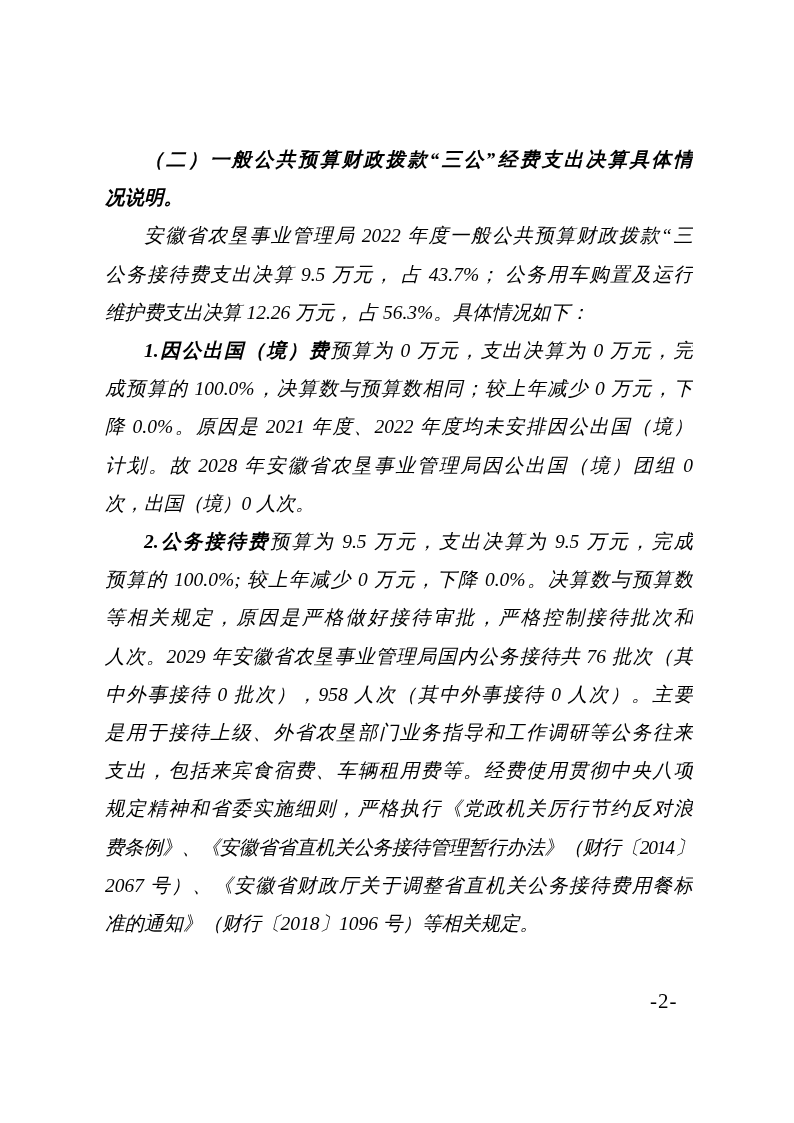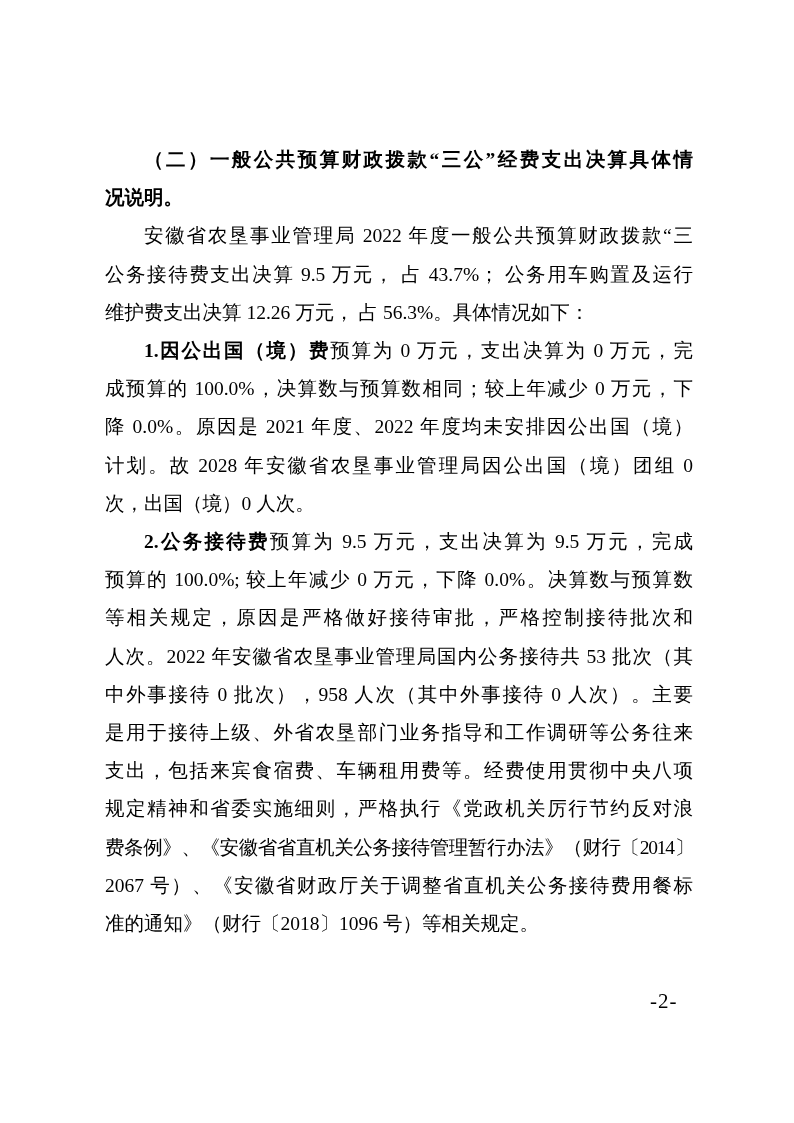--- a/index.html
+++ b/index.html
@@ -16,20 +16,21 @@
     color: #000000;
     font-family: "Liberation Serif", "DejaVu Serif", serif;
   }
   .text-block {
     position: absolute;
     left: 105px;
     top: 141px;
     width: 588px;
     font-size: 19.5px;
     line-height: 38.2px;
+    font-style: italic;
   }
   .line {
     white-space: pre-wrap;
     overflow: hidden;
   }
   .line.fill {
     text-align: justify;
     text-align-last: justify;
   }
   .line.indent {
@@ -63,21 +64,21 @@
       <div class="line fill"><span>公务接待费支出决算 9.5 万元， 占 43.7%； 公务用车购置及运行</span></div>
       <div class="line"><span>维护费支出决算 12.26 万元， 占 56.3%。具体情况如下：</span></div>
       <div class="line fill indent"><span class="bold">1.因公出国（境）费</span><span>预算为 0 万元，支出决算为 0 万元，完</span></div>
       <div class="line fill"><span>成预算的 100.0%，决算数与预算数相同；较上年减少 0 万元，下</span></div>
       <div class="line fill"><span>降 0.0%。原因是 2021 年度、2022 年度均未安排因公出国（境）</span></div>
       <div class="line fill"><span>计划。故 2028 年安徽省农垦事业管理局因公出国（境）团组 0</span></div>
       <div class="line"><span>次，出国（境）0 人次。</span></div>
       <div class="line fill indent"><span class="bold">2.公务接待费</span><span>预算为 9.5 万元，支出决算为 9.5 万元，完成</span></div>
       <div class="line fill"><span>预算的 100.0%; 较上年减少 0 万元，下降 0.0%。决算数与预算数</span></div>
       <div class="line fill"><span>等相关规定，原因是严格做好接待审批，严格控制接待批次和</span></div>
-      <div class="line fill"><span>人次。2022 年安徽省农垦事业管理局国内公务接待共 53 批次（其</span></div>
+      <div class="line fill"><span>人次。2029 年安徽省农垦事业管理局国内公务接待共 76 批次（其</span></div>
       <div class="line fill"><span>中外事接待 0 批次），958 人次（其中外事接待 0 人次）。主要</span></div>
       <div class="line fill"><span>是用于接待上级、外省农垦部门业务指导和工作调研等公务往来</span></div>
       <div class="line fill"><span>支出，包括来宾食宿费、车辆租用费等。经费使用贯彻中央八项</span></div>
       <div class="line fill"><span>规定精神和省委实施细则，严格执行《党政机关厉行节约反对浪</span></div>
       <div class="line fill tight"><span>费条例》、《安徽省省直机关公务接待管理暂行办法》（财行〔2014〕</span></div>
       <div class="line fill"><span>2067 号）、《安徽省财政厅关于调整省直机关公务接待费用餐标</span></div>
       <div class="line"><span>准的通知》（财行〔2018〕1096 号）等相关规定。</span></div>
     </div>
   <div class="page-number">-2-</div>
 </div>

